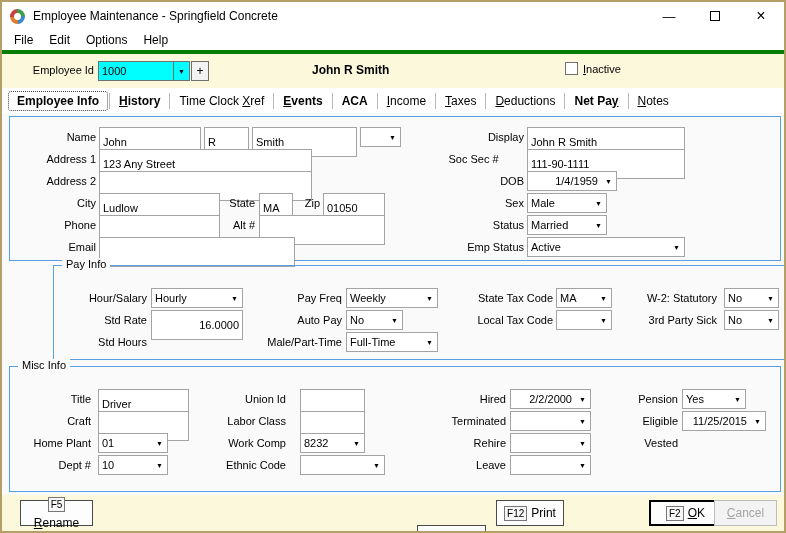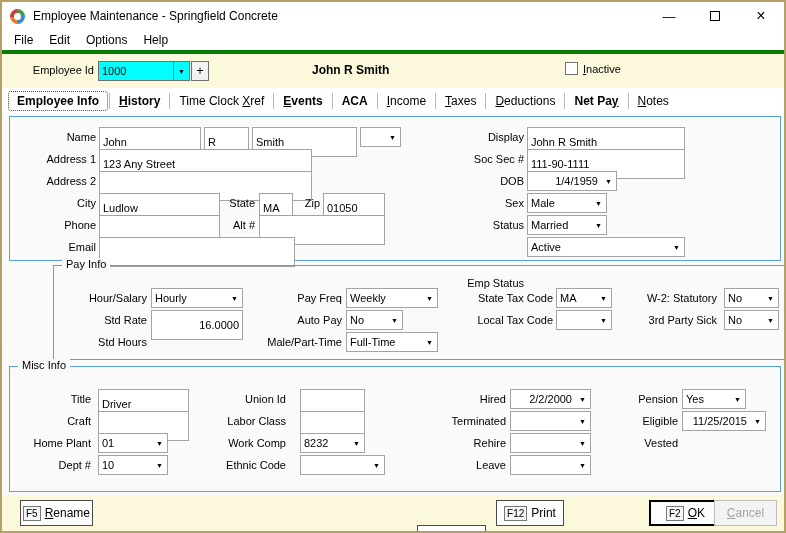--- a/index.html
+++ b/index.html
@@ -131,21 +131,21 @@
       <input class="txt" style="left: 242px; top: 10px; width: 105px;" value="Smith">
       <div class="combo" style="left:350px;top:10px;width:41px;">
         <span class="val"></span>
           <span class="arr combo-arrow">▼</span>
       </div>
       <span class="lbl" style="left:413px;top:10px;width:101px;">Display</span>
       <input class="txt" style="left: 517px; top: 10px; width: 158px;" value="John R Smith">
 
       <span class="lbl" style="left:0;top:32px;width:86px;">Address 1</span>
       <input class="txt" style="left: 89px; top: 32px; width: 213px;" value="123 Any Street">
-      <span class="lbl" style="left:413px;top:32px;width:101px;">Soc Sec #</span>
+      <span class="lbl" style="left:413px;top:32px;width:101px;text-align:center;">Soc Sec #</span>
       <input class="txt" style="left: 517px; top: 32px; width: 158px;" value="111-90-1111">
 
       <span class="lbl" style="left:0;top:54px;width:86px;">Address 2</span>
       <input class="txt" style="left: 89px; top: 54px; width: 213px;" value="">
       <span class="lbl" style="left:413px;top:54px;width:101px;">DOB</span>
       <div class="combo date" style="left:517px;top:54px;width:90px;">
         <span class="val">1/4/1959</span>
           <span class="arr combo-arrow">▼</span>
       </div>
 
@@ -166,21 +166,21 @@
       <span class="lbl" style="left:211px;top:98px;width:34px;">Alt #</span>
       <input class="txt" style="left: 249px; top: 98px; width: 126px;" value="">
       <span class="lbl" style="left:413px;top:98px;width:101px;">Status</span>
       <div class="combo" style="left:517px;top:98px;width:80px;">
         <span class="val">Married</span>
           <span class="arr combo-arrow">▼</span>
       </div>
 
       <span class="lbl" style="left:0;top:120px;width:86px;">Email</span>
       <input class="txt" style="left: 89px; top: 120px; width: 196px;" value="">
-      <span class="lbl" style="left:403px;top:120px;width:111px;margin-top:36px;">Emp Status</span>
+      <span class="lbl" style="left:403px;top:120px;width:111px;">Emp Status</span>
       <div class="combo" style="left:517px;top:120px;width:158px;">
         <span class="val">Active</span>
           <span class="arr combo-arrow">▼</span>
       </div>
     </div>
 
     <div class="gbox" style="left:7px;top:152px;width:772px;height:95px;margin-left:44px;">
       <span class="gcap">Pay Info</span>
 
       <span class="lbl" style="left:0;top:22px;width:93px;">Hour/Salary</span>
@@ -293,21 +293,21 @@
       <span class="lbl" style="left:583px;top:44px;width:85px;">Eligible</span>
       <div class="combo date" style="left:672px;top:44px;width:84px;">
         <span class="val">11/25/2015</span>
           <span class="arr combo-arrow">▼</span>
       </div>
       <span class="lbl" style="left:583px;top:66px;width:85px;">Vested</span>
     </div>
   </div>
 
   <div class="buttonbar">
-    <div class="btn" style="left:18px;width:73px;">
+    <div class="btn" style="left:18px;width:73px;flex-direction:column;">
       <span class="key">F5</span>
       <span><u>R</u>ename</span>
     </div>
     <div class="btn" style="left:415px;width:69px;margin-top:25px;">
       <span class="key">F3</span>
       <span>Delete</span>
     </div>
     <div class="btn" style="left:494px;width:68px;">
       <span class="key">F12</span>
       <span>Print</span>

